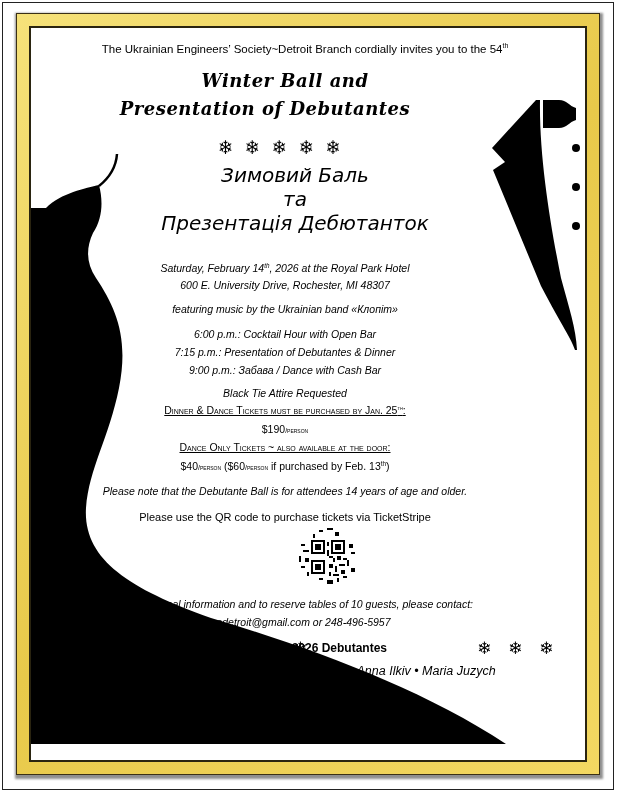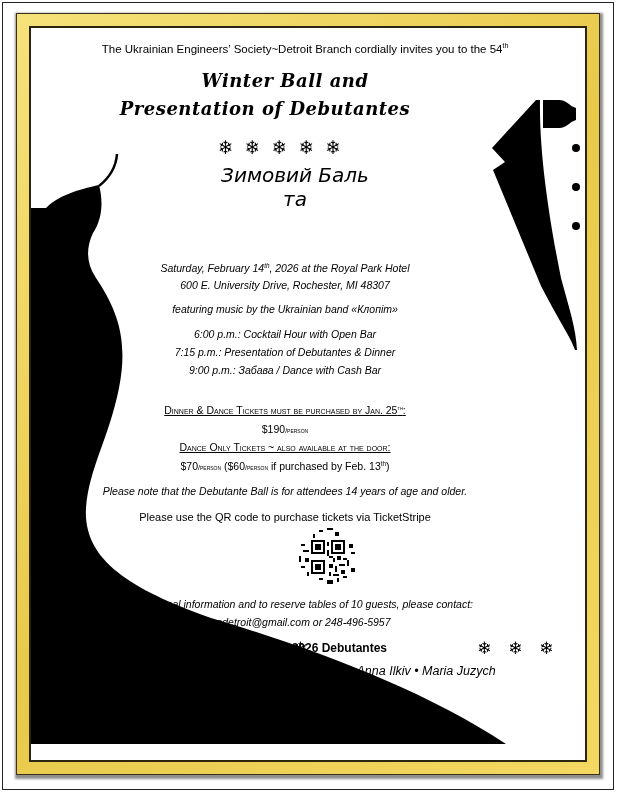--- a/index.html
+++ b/index.html
@@ -93,33 +93,35 @@
       <circle cx="545" cy="159" r="4" fill="#000"></circle>
       <circle cx="545" cy="198" r="4" fill="#000"></circle>
     </svg>
 
     <div class="txt invite"><span>The Ukrainian Engineers’ Society~Detroit Branch cordially invites you to the 54</span><sup>th</sup></div>
     <div class="txt script script1">Winter Ball and</div>
     <div class="txt script script2">Presentation of Debutantes</div>
     <div class="txt flakes flakes1">❄❄❄❄❄</div>
     <div class="txt ukr ukr1">Зимовий Баль</div>
     <div class="txt ukr ukr2">та</div>
+    <div class="txt ukr ukr3">Презентація Дебютанток</div>
 
     <div class="txt ital date1"><span>Saturday, February 14</span><sup>th</sup><span>, 2026 at the Royal Park Hotel</span></div>
     <div class="txt ital date2">600 E. University Drive, Rochester, MI 48307</div>
     <div class="txt ital music">featuring music by the Ukrainian band «Клопіт»</div>
 
     <div class="txt ital sch1">6:00 p.m.: Cocktail Hour with Open Bar</div>
     <div class="txt ital sch2">7:15 p.m.: Presentation of Debutantes &amp; Dinner</div>
     <div class="txt ital sch3">9:00 p.m.: Забава / Dance with Cash Bar</div>
 
+    <div class="txt ital attire">Black Tie Attire Requested</div>
     <div class="txt sc tix1"><span>Dinner &amp; Dance Tickets must be purchased by Jan. 25</span><sup>th</sup><span>:</span></div>
     <div class="txt price1"><span>$190</span><span class="per">/person</span></div>
     <div class="txt sc tix2">Dance Only Tickets ~ also available at the door:</div>
-    <div class="txt price2"><span>$70</span><span class="per">/person</span><span> ($60</span><span class="per">/person</span><span> if purchased by Feb. 13</span><sup>th</sup><span>)</span></div>
+    <div class="txt price2"><span>$40</span><span class="per">/person</span><span> ($60</span><span class="per">/person</span><span> if purchased by Feb. 13</span><sup>th</sup><span>)</span></div>
 
     <div class="txt ital note">Please note that the Debutante Ball is for attendees 14 years of age and older.</div>
     <div class="txt qrtext">Please use the QR code to purchase tickets via TicketStripe</div>
 
     <div class="qr">
       <svg width="66" height="66" viewBox="0 0 33 33">
         <rect x="0" y="0" width="33" height="33" fill="#fff"></rect>
         <g fill="#000">
           <rect x="8" y="8" width="7" height="7"></rect>
             <rect x="9" y="9" width="5" height="5" fill="#fff"></rect>

